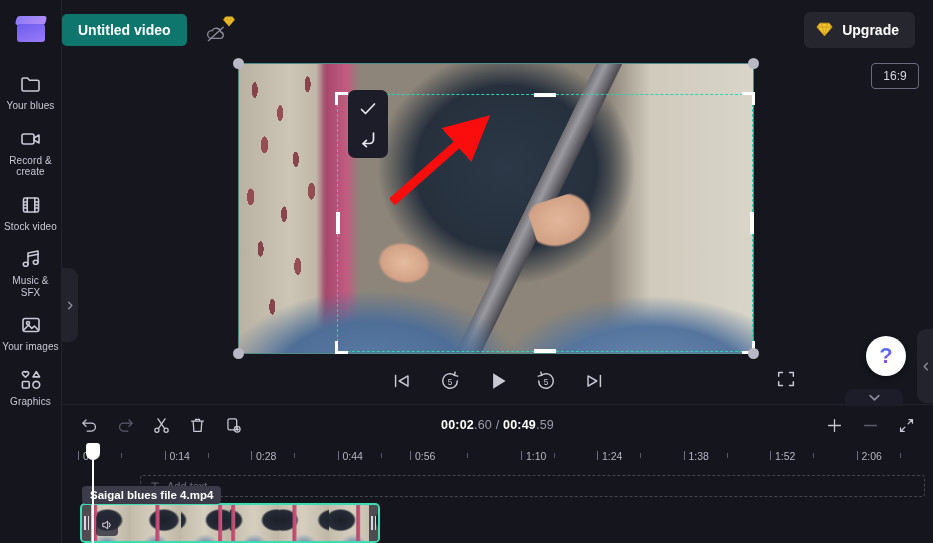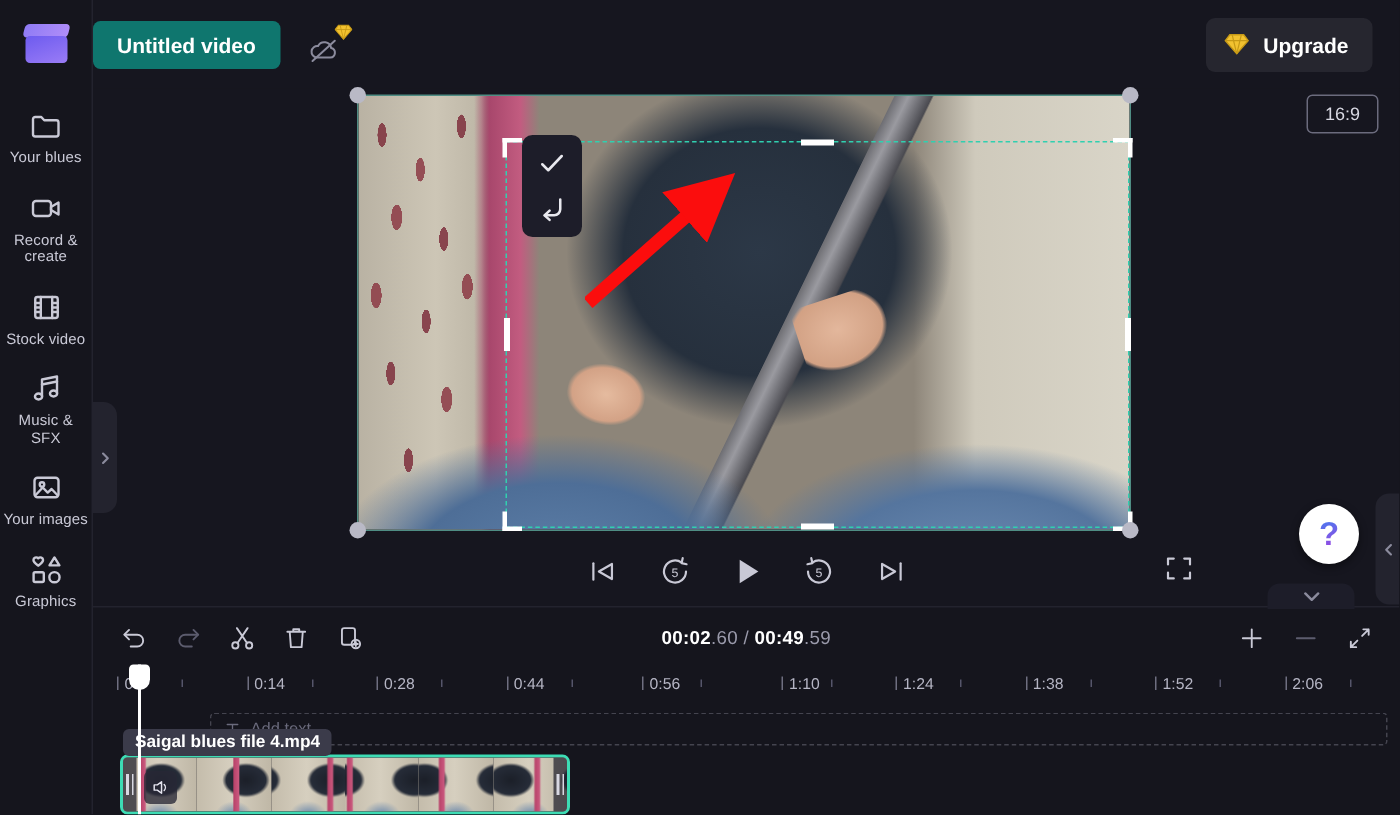--- a/index.html
+++ b/index.html
@@ -599,21 +599,21 @@
         <div class="tick minor" style="left: 232.25px; top: 8px;">
           <div class="bar"></div>
         </div>
         <div class="tick" style="left: 275.5px;">
           <div class="bar"></div>
           <div class="tx">0:44</div>
         </div>
         <div class="tick minor" style="left: 318.75px; top: 8px;">
           <div class="bar"></div>
         </div>
-        <div class="tick" style="left: 366px;">
+        <div class="tick" style="left: 348px;">
           <div class="bar"></div>
           <div class="tx">0:56</div>
         </div>
         <div class="tick minor" style="left: 405.25px; top: 8px;">
           <div class="bar"></div>
         </div>
         <div class="tick" style="left: 459px;">
           <div class="bar"></div>
           <div class="tx">1:10</div>
         </div>

